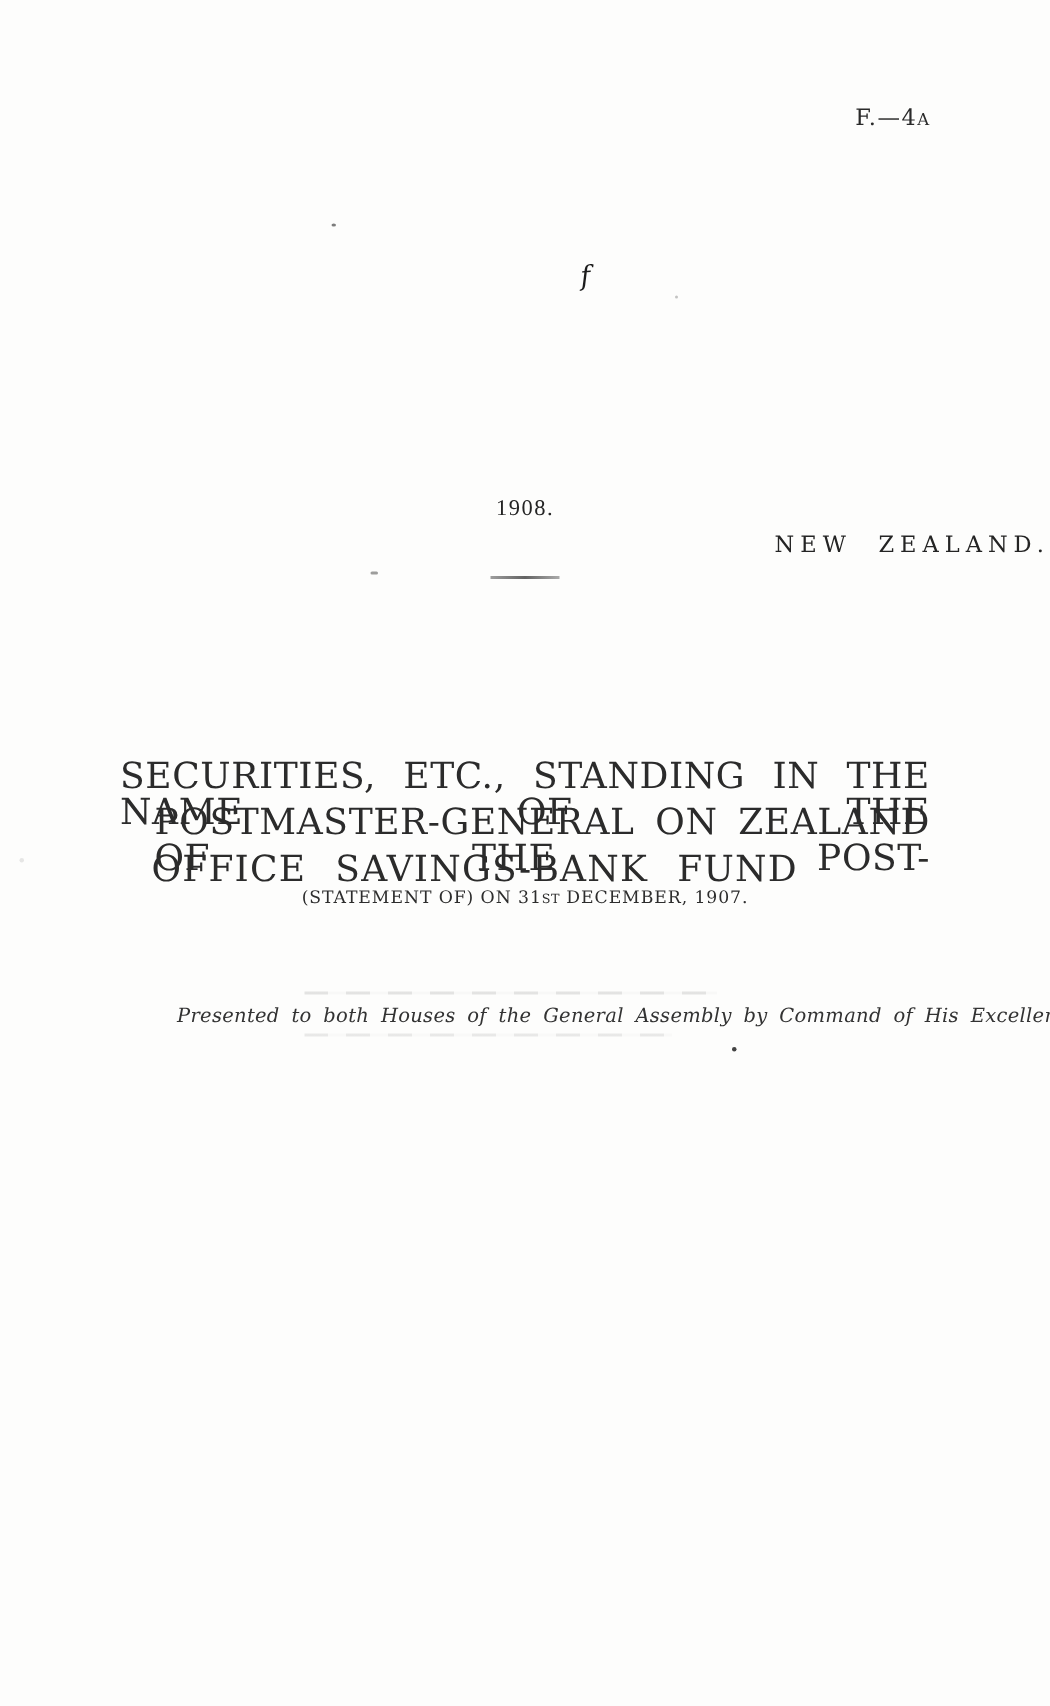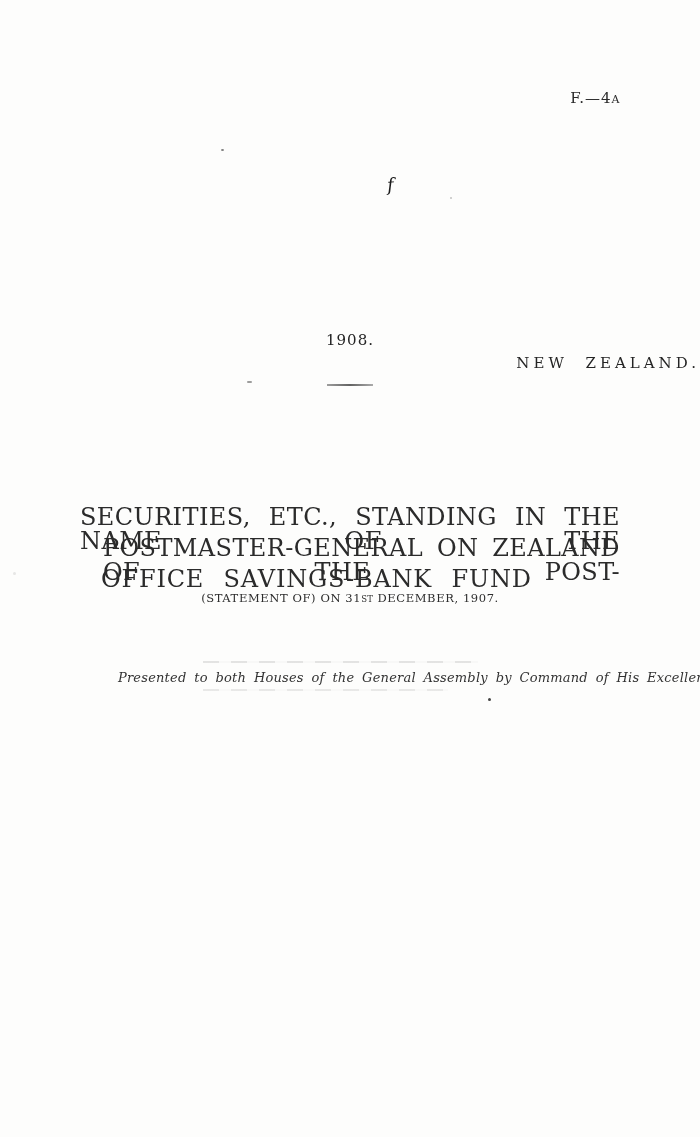--- a/index.html
+++ b/index.html
@@ -11,28 +11,27 @@
     color: #262626;
     overflow: hidden;
   }
   .abs { position: absolute; }
 
   .doc-ref {
     top: 69px; left: 480px; width: 140px;
     text-align: right;
     font-size: 15px; letter-spacing: 1px; color: #2a2a2a;
     white-space: nowrap;
-    margin-top: 20px;
   }
   .doc-ref .suffix { font-size: 11px; letter-spacing: 0.5px; }
 
   .masthead-year {
     top: 331px; left: 0; width: 700px;
     text-align: center;
-    font-size: 15px; letter-spacing: 1px; color: #242424;
+    font-size: 15px; letter-spacing: 1px; color: #242424; font-family: Liberation Serif, serif;
   }
   .masthead-country {
     top: 354px; left: 0; width: 700px;
     text-align: right;
     font-size: 15px; letter-spacing: 4px; word-spacing: 9px; color: #242424;
   }
   .divider-rule {
     top: 384px; left: 327px; width: 46px; height: 2px;
     background: linear-gradient(90deg, rgba(80,80,80,0.55), rgba(60,60,60,0.8), rgba(90,90,90,0.5));
   }

